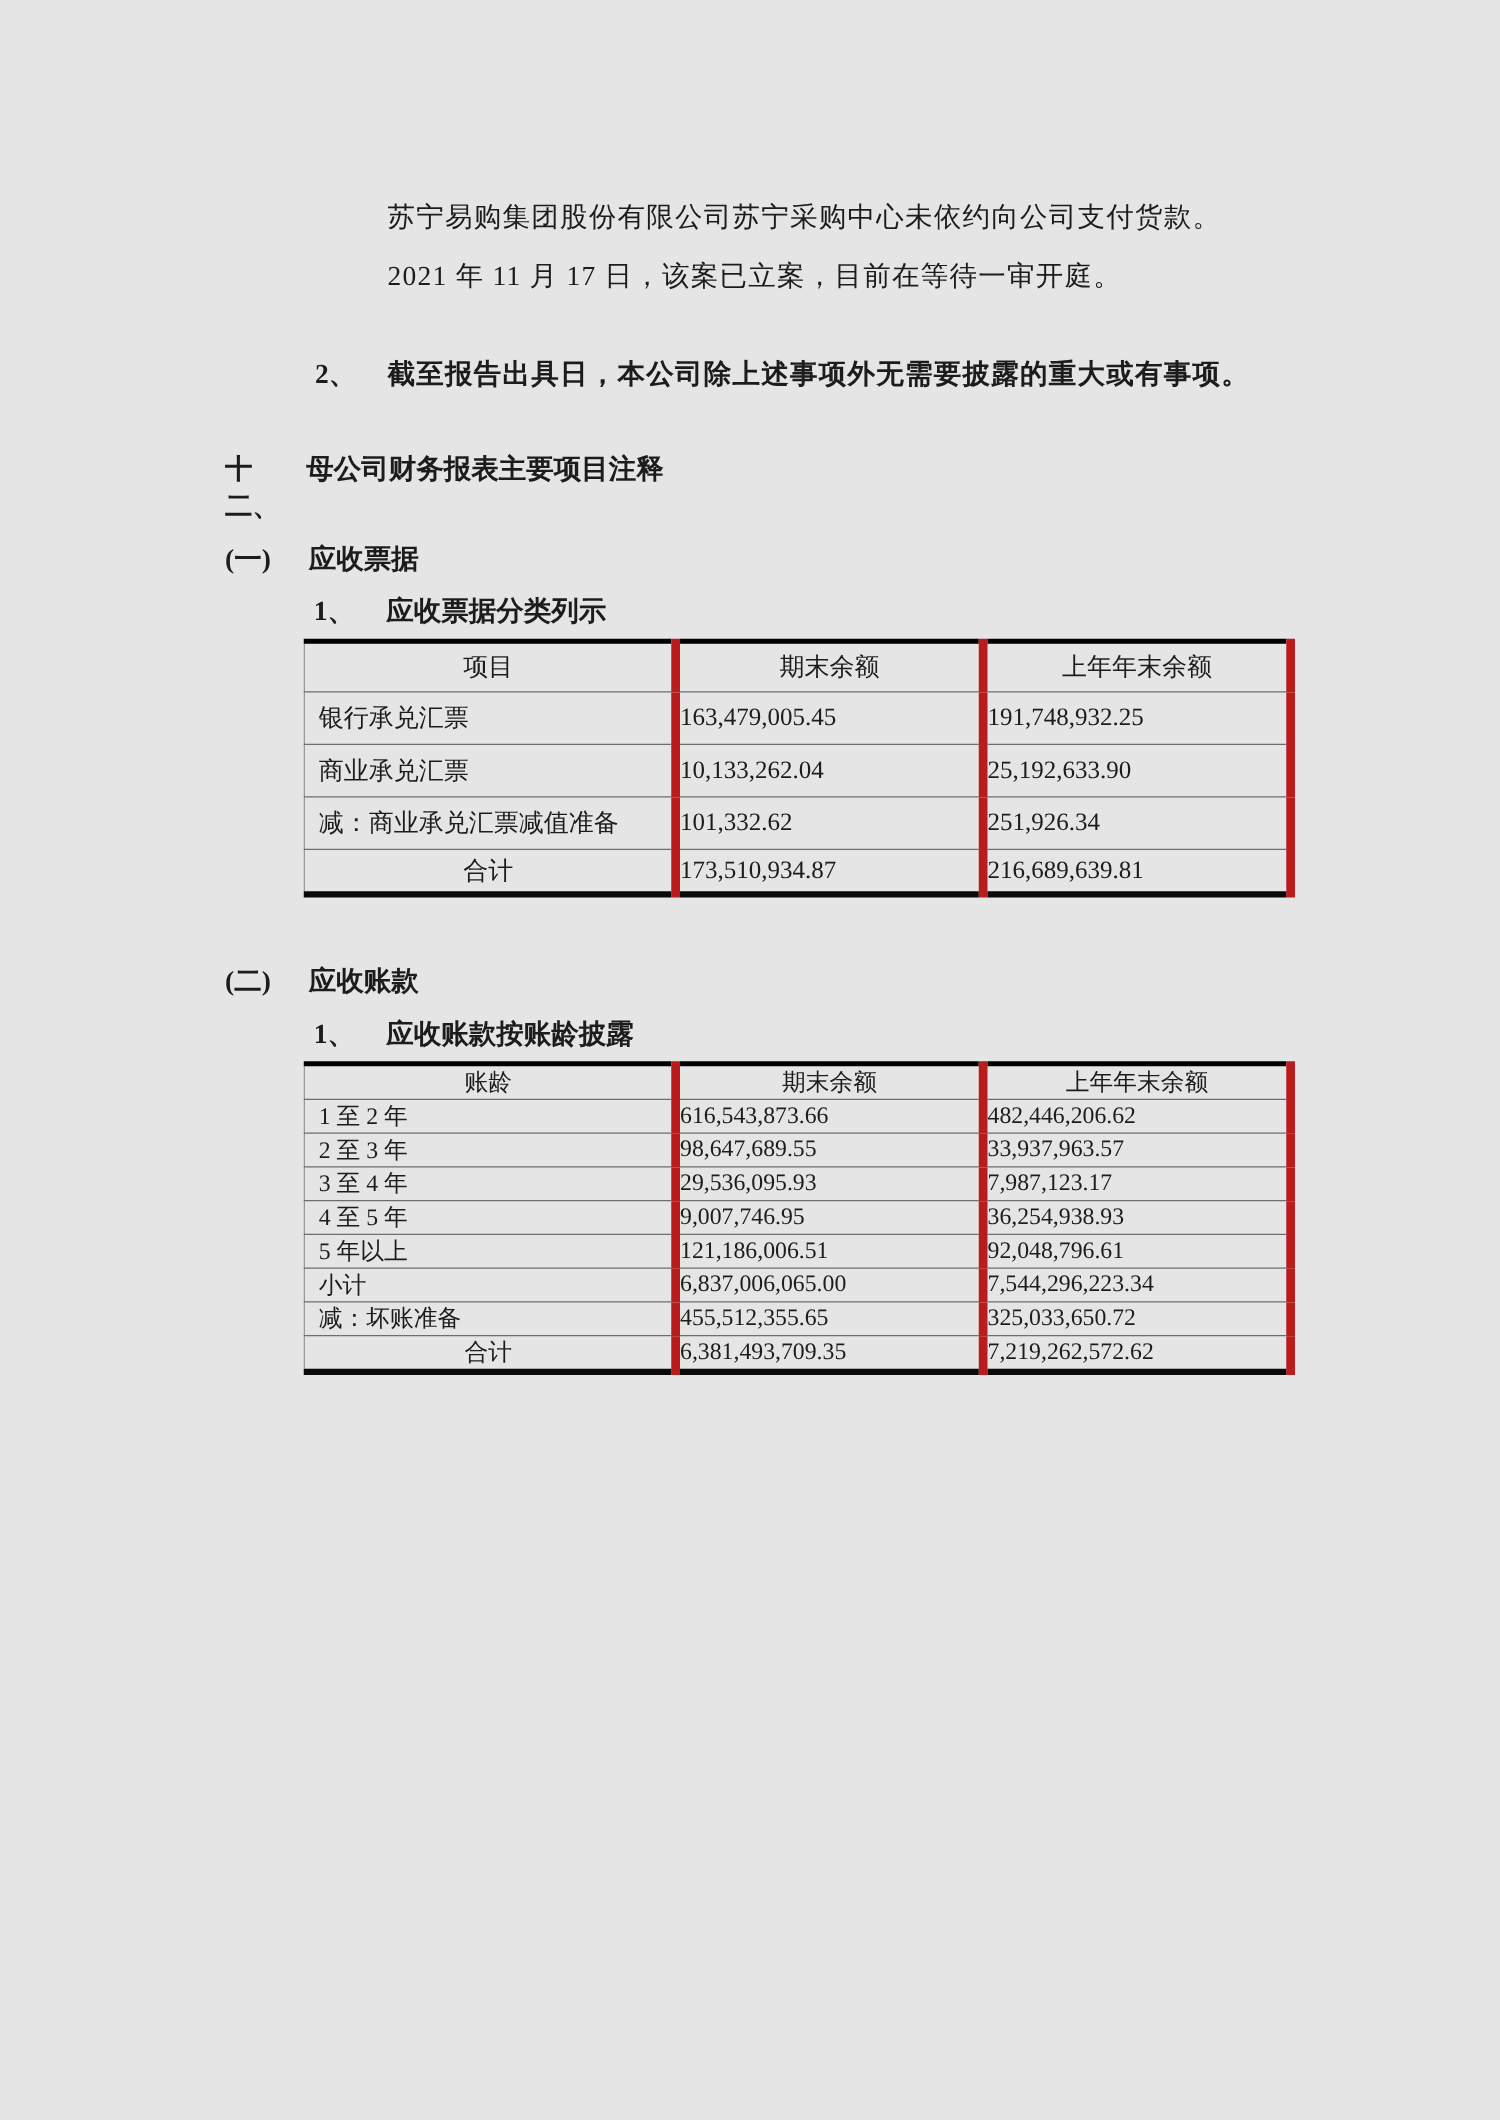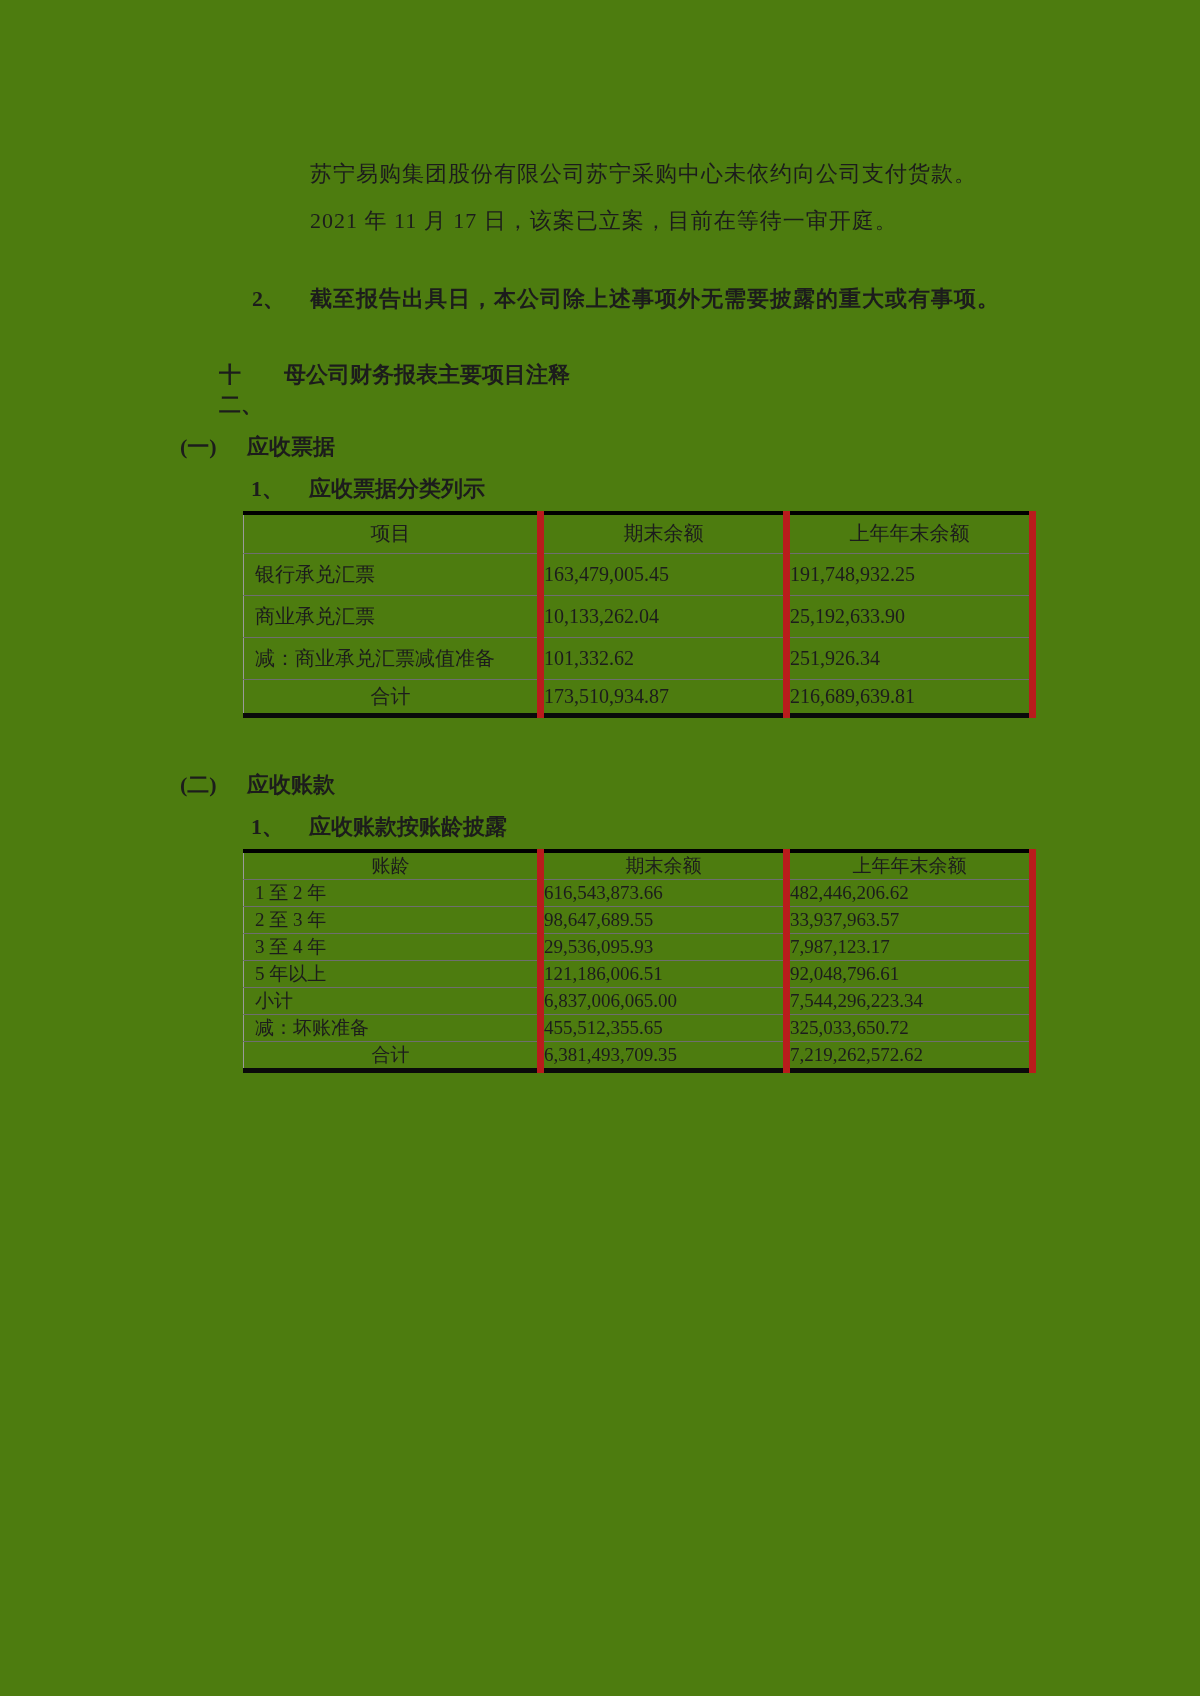--- a/index.html
+++ b/index.html
@@ -2,41 +2,41 @@
 <html><head>
 <meta charset="utf-8">
 <style>
   * { margin: 0; padding: 0; box-sizing: border-box; }
   html, body { background: #ffffff; }
   .page {
     position: relative;
     width: 1200px;
     height: 1696px;
     margin: 0 auto;
-    background: #4d7c0f;
+    background: #e5e5e5;
     font-family: "Liberation Serif", "DejaVu Serif", serif;
     color: #1c1c1c;
     overflow: hidden;
   }
   .intro {
     padding-top: 150px;
     margin-left: 310px;
     width: 740px;
     font-size: 22px;
   }
   .intro-line { line-height: 47px; letter-spacing: 1px; }
 
   .row { display: flex; align-items: baseline; }
   .bold { font-weight: bold; }
 
   .item2 { margin-top: 40px; font-size: 22px; }
   .item2 .marker { margin-left: 252px; width: 58px; flex: 0 0 58px; }
   .item2 .text { letter-spacing: 1px; }
 
-  .h-lvl1 { font-size: 22px; margin-top: 46px; padding-left: 39px; }
+  .h-lvl1 { font-size: 22px; margin-top: 46px; }
   .h-lvl1 .marker { margin-left: 180px; width: 65px; flex: 0 0 65px; }
 
   .h-sec { font-size: 22px; margin-top: 12px; }
   .h-sec .marker { margin-left: 180px; width: 67px; flex: 0 0 67px; }
 
   .h-sub { font-size: 22px; margin-top: 12px; margin-bottom: 7px; }
   .h-sub .marker { margin-left: 251px; width: 58px; flex: 0 0 58px; }
 
   table.fin {
     margin-left: 243px;
@@ -167,20 +167,25 @@
         <td class="label">2 至 3 年</td>
         <td class="num">98,647,689.55</td>
         <td class="num">33,937,963.57</td>
       </tr>
       <tr>
         <td class="label">3 至 4 年</td>
         <td class="num">29,536,095.93</td>
         <td class="num">7,987,123.17</td>
       </tr>
       <tr>
+        <td class="label">4 至 5 年</td>
+        <td class="num">9,007,746.95</td>
+        <td class="num">36,254,938.93</td>
+      </tr>
+      <tr>
         <td class="label">5 年以上</td>
         <td class="num">121,186,006.51</td>
         <td class="num">92,048,796.61</td>
       </tr>
       <tr>
         <td class="label">小计</td>
         <td class="num">6,837,006,065.00</td>
         <td class="num">7,544,296,223.34</td>
       </tr>
       <tr>

